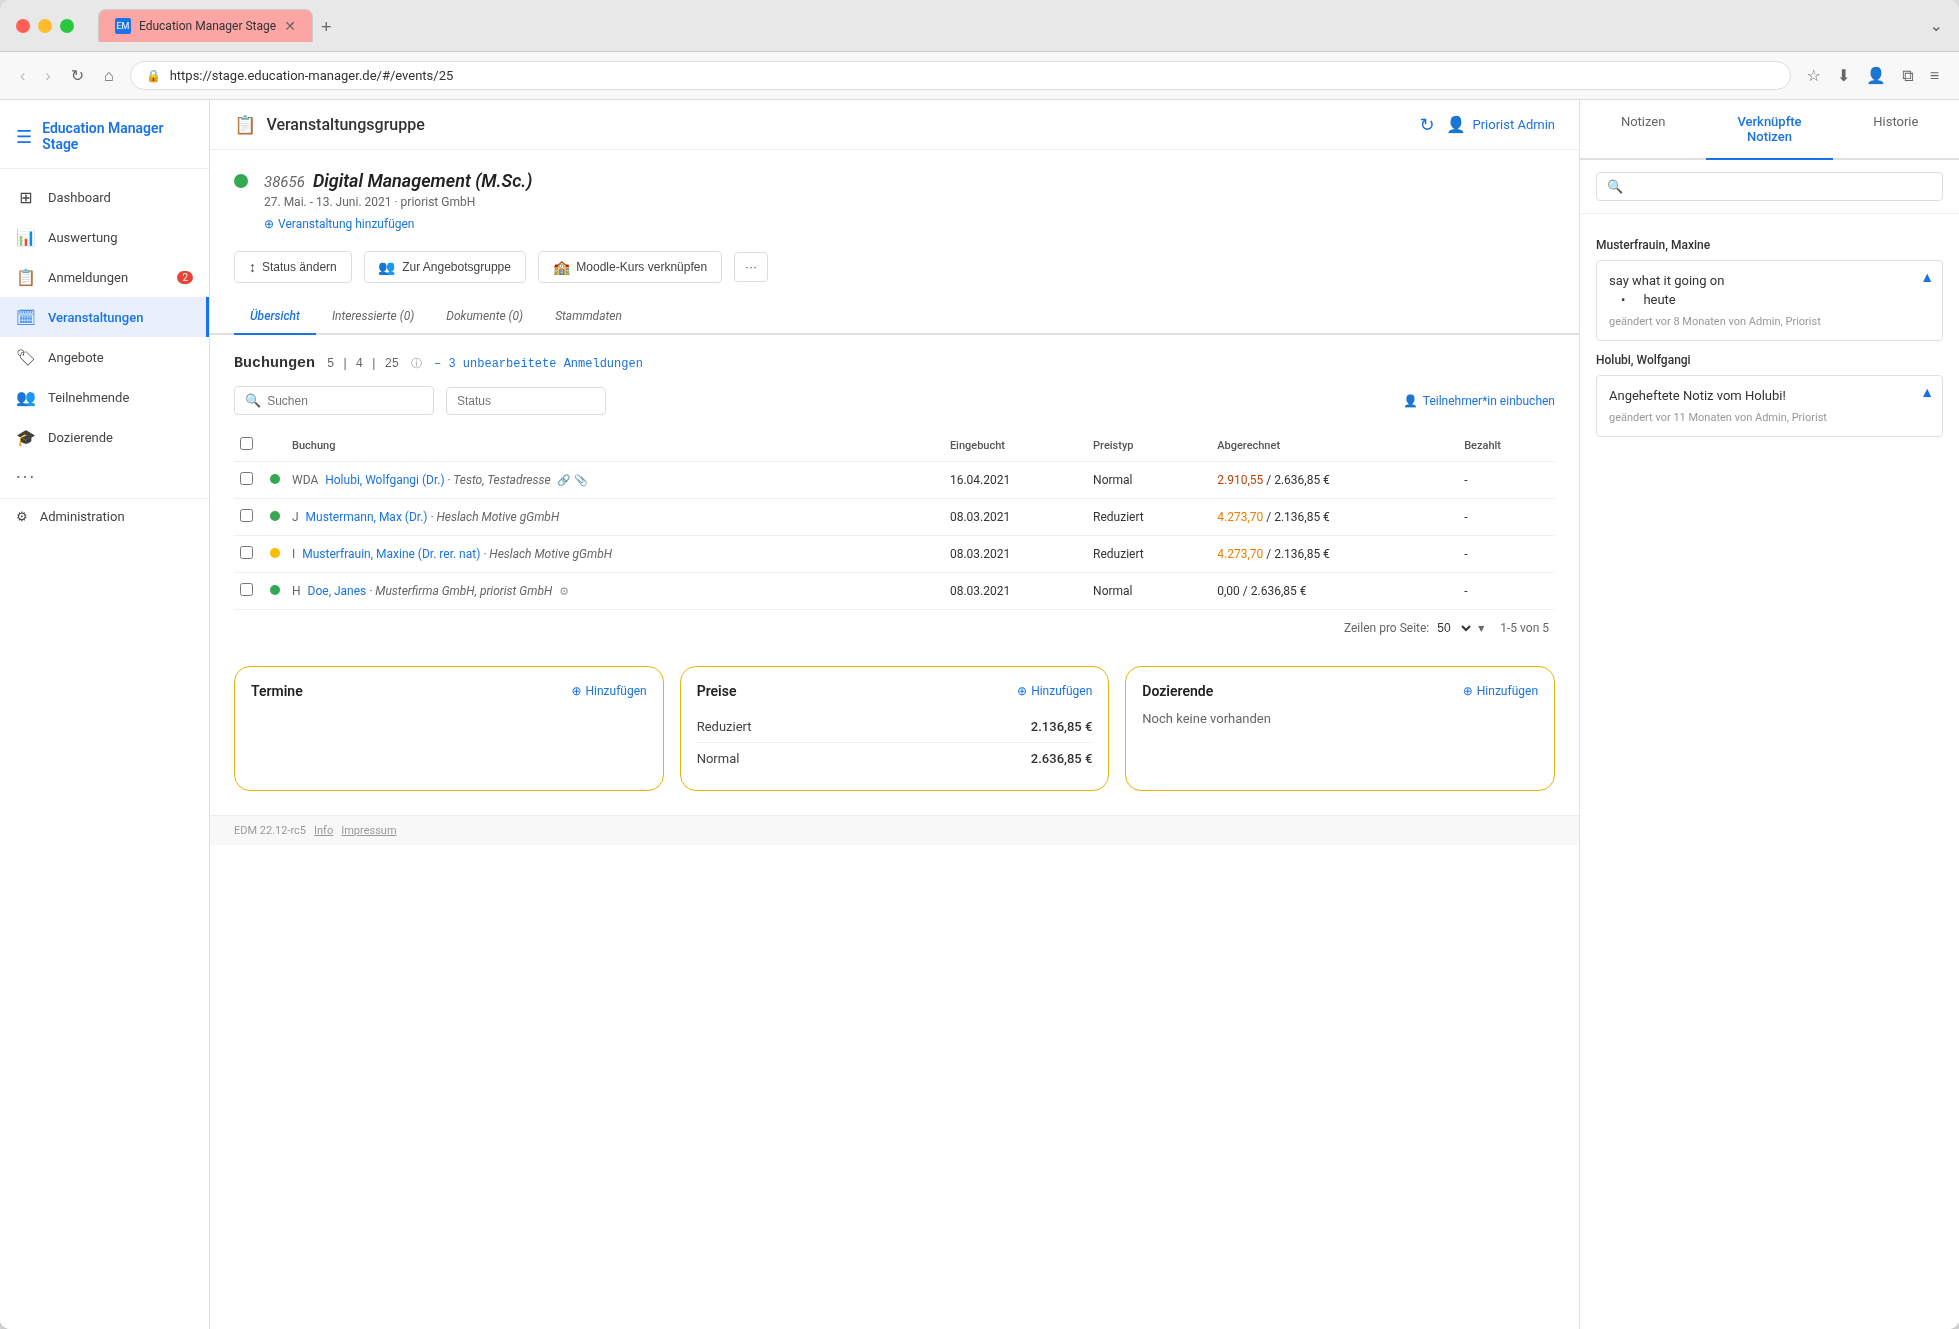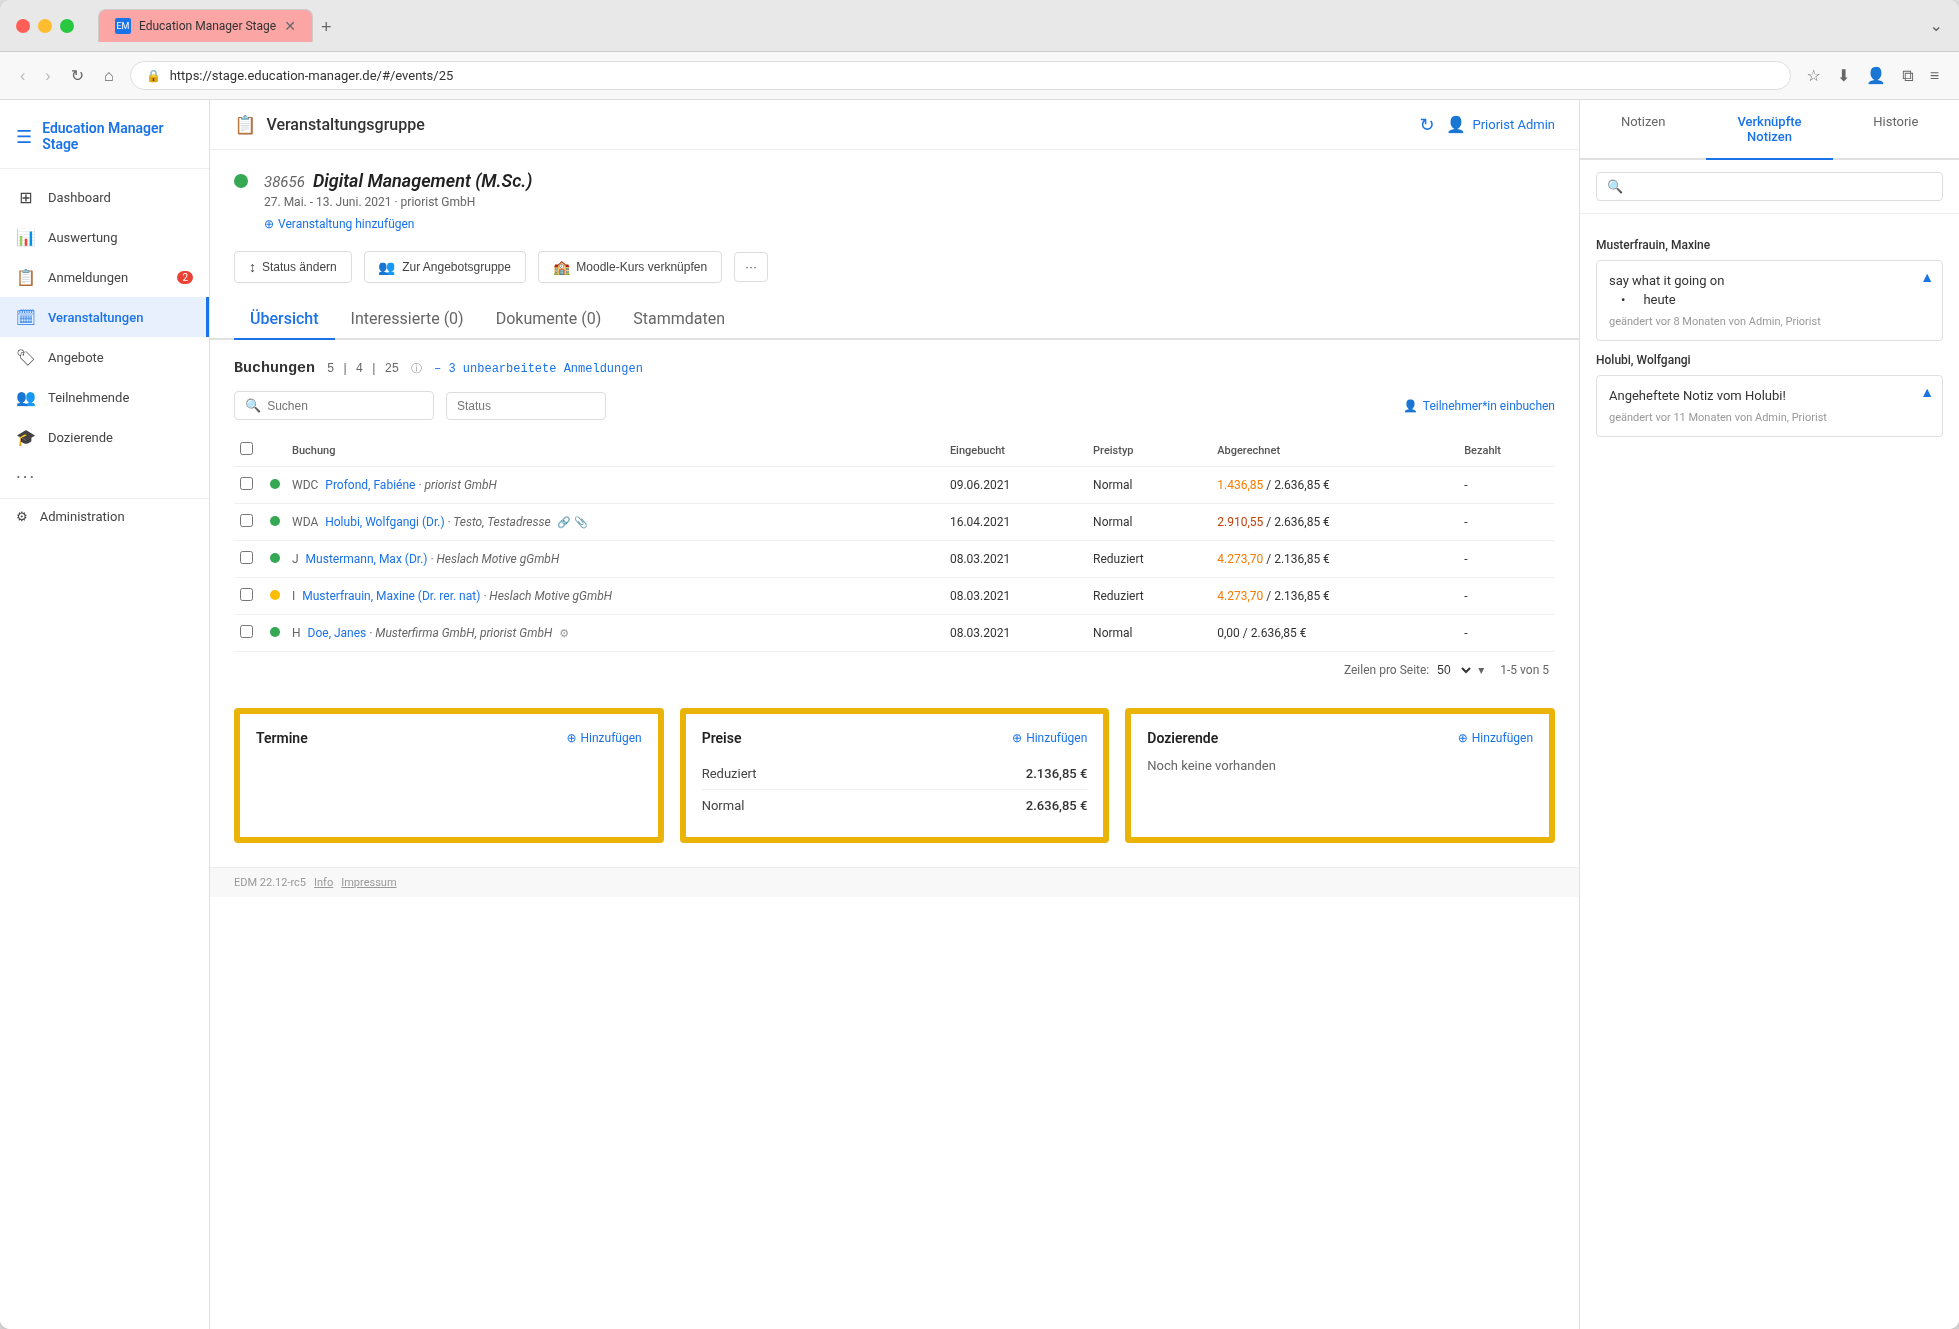--- a/index.html
+++ b/index.html
@@ -65,21 +65,21 @@
     .add-event-link { display: flex; align-items: center; gap: 4px; color: #1a73e8; font-size: 12px; cursor: pointer; margin-top: 8px; margin-left: 30px; }
 
     
     .action-bar { display: flex; align-items: center; gap: 12px; padding: 0 24px 16px; }
     .action-btn { display: flex; align-items: center; gap: 6px; padding: 7px 14px; border: 1px solid #ddd; border-radius: 4px; background: #fff; cursor: pointer; font-size: 12px; color: #444; }
     .action-btn .btn-icon { font-size: 14px; }
     .more-btn { padding: 7px 10px; }
 
     
     .tab-bar { display: flex; border-bottom: 2px solid #e0e0e0; padding: 0 24px; }
-    .tab { padding: 10px 16px; font-size: 16px; color: #666; cursor: pointer; border-bottom: 2px solid transparent; margin-bottom: -2px; }
+    .tab { padding: 10px 16px; font-size: 12px; color: #666; cursor: pointer; border-bottom: 2px solid transparent; margin-bottom: -2px; font-style: italic; }
     .tab.active { color: #1a73e8; border-bottom-color: #1a73e8; font-weight: 500; }
 
     
     .bookings-section { padding: 20px 24px; }
     .bookings-header { display: flex; align-items: center; gap: 12px; margin-bottom: 14px; font-family: Liberation Mono, monospace; }
     .bookings-title { font-size: 15px; font-weight: 600; }
     .bookings-counts { font-size: 12px; color: #666; }
     .pending-link { color: #1a73e8; font-size: 12px; text-decoration: none; cursor: pointer; }
 
     .bookings-filters { display: flex; align-items: center; gap: 12px; margin-bottom: 14px; }
@@ -99,21 +99,21 @@
     .dot-green { background: #34a853; }
     .dot-orange { background: #fbbc04; }
     .name-link { color: #1a73e8; text-decoration: none; cursor: pointer; }
     .name-company { color: #666; font-style: italic; }
     .table-footer { display: flex; align-items: center; justify-content: flex-end; gap: 16px; padding: 10px 6px; font-size: 12px; color: #666; }
     .rows-per-page { display: flex; align-items: center; gap: 4px; }
     .rows-select { border: none; background: none; font-size: 12px; color: #333; cursor: pointer; }
 
     
     .bottom-cards { display: flex; gap: 16px; padding: 0 24px 24px; }
-    .card { border: 6px solid #eab308; border-radius: 4px; padding: 16px; flex: 1; background: #fff; }
+    .card { border: 1px solid #eab308; border-radius: 16px; padding: 16px; flex: 1; background: #fff; }
     .card-header { display: flex; align-items: center; justify-content: space-between; margin-bottom: 12px; }
     .card-title { font-size: 14px; font-weight: 600; color: #222; }
     .card-add-btn { display: flex; align-items: center; gap: 4px; color: #1a73e8; font-size: 12px; cursor: pointer; }
     .price-row { display: flex; justify-content: space-between; padding: 8px 0; border-bottom: 1px solid #f0f0f0; font-size: 13px; }
     .price-row:last-child { border-bottom: none; }
     .price-label { color: #444; }
     .price-value { font-weight: 500; margin-left: 24px; }
     .empty-text { color: #666; font-size: 13px; }
 
     
@@ -307,37 +307,20 @@
               <th class="check-col"><input type="checkbox" style=""></th>
               <th class="status-col"></th>
               <th>Buchung</th>
               <th>Eingebucht</th>
               <th>Preistyp</th>
               <th>Abgerechnet</th>
               <th>Bezahlt</th>
             </tr>
           </thead>
           <tbody id="bookings-tbody">
-          <tr>
-      <td class="check-col"><input type="checkbox" style=""></td>
-      <td class="status-col"><span class="row-status-dot dot-green"></span></td>
-      <td>
-        <span style="color:#666; margin-right:4px;">WDC</span>
-        <a class="name-link">Profond, Fabiéne</a>
-        <span class="name-company"> · priorist GmbH</span>
-        
-      </td>
-      <td>09.06.2021</td>
-      <td>Normal</td>
-      <td>
-        <span style="color:#f57c00">1.436,85</span>
-        <span> / 2.636,85 €</span>
-      </td>
-      <td>-</td>
-    </tr>
               <tr>
       <td class="check-col"><input type="checkbox" style=""></td>
       <td class="status-col"><span class="row-status-dot dot-green"></span></td>
       <td>
         <span style="color:#666; margin-right:4px;">WDA</span>
         <a class="name-link">Holubi, Wolfgangi (Dr.)</a>
         <span class="name-company"> · Testo, Testadresse</span>
         <span style="color:#999; margin-left:4px; font-size:11px;">🔗 📎</span>
       </td>
       <td>16.04.2021</td>

